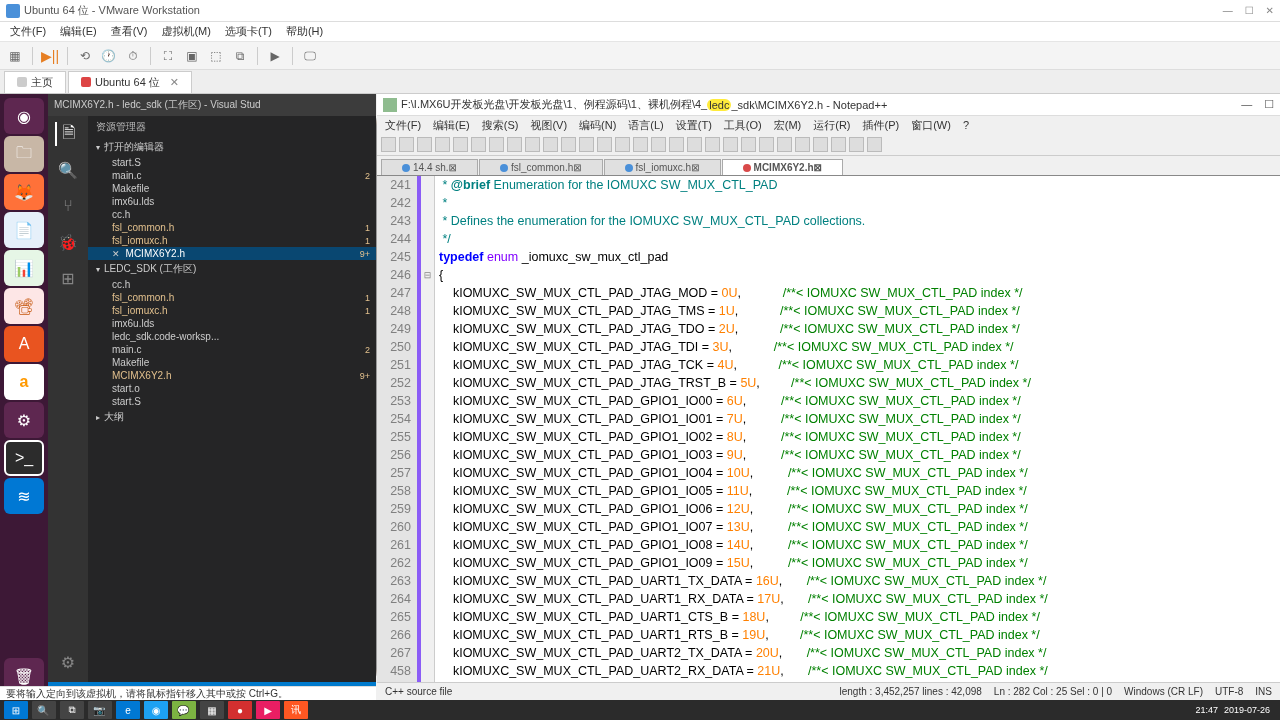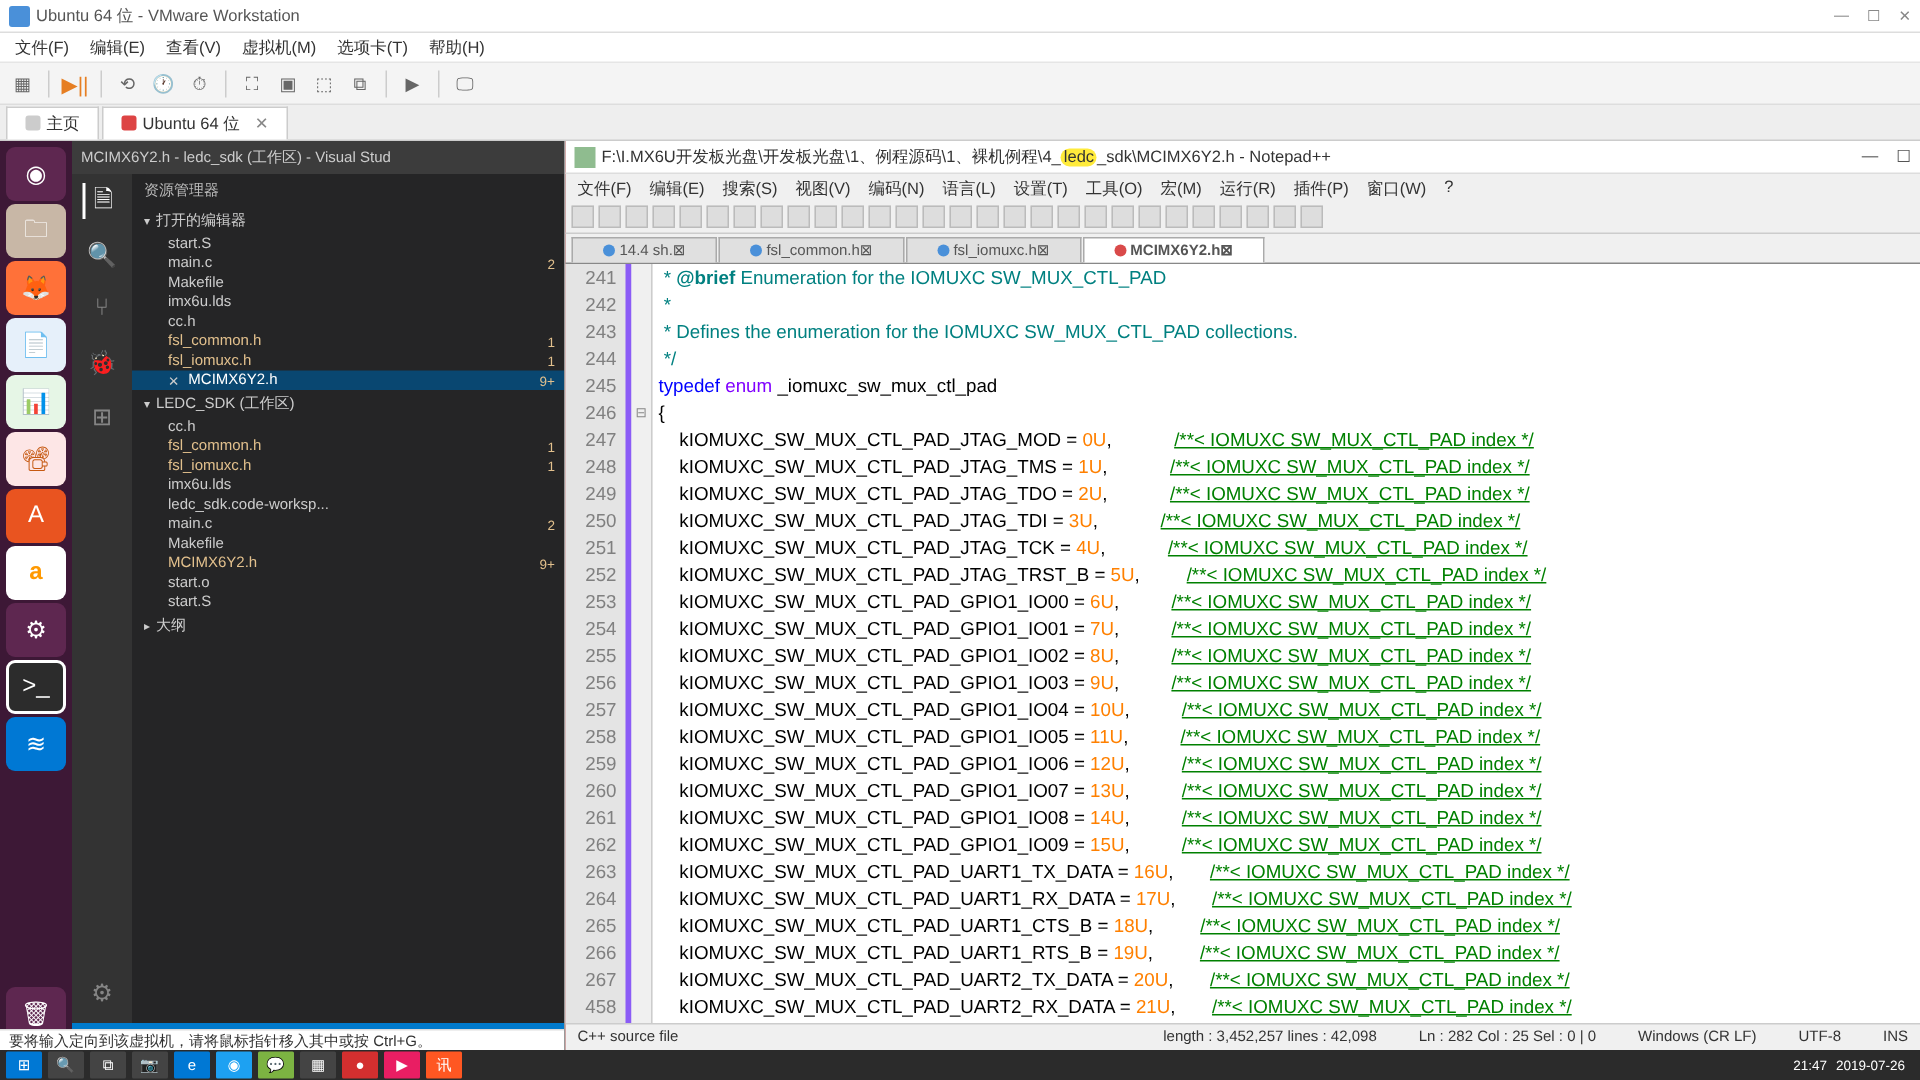--- a/index.html
+++ b/index.html
@@ -60,21 +60,21 @@
 .vscode-sidebar .section.open::before { content: "▾"; }
 .vscode-sidebar .file-item { padding: 1px 6px 1px 24px; font-size: 10px; display: flex; align-items: center; gap: 4px; color: #ccc; }
 .vscode-sidebar .file-item.modified { color: #e2c08d; }
 .vscode-sidebar .file-item.active { background: #094771; color: #fff; }
 .vscode-sidebar .file-item .badge { margin-left: auto; color: #e2c08d; font-size: 9px; }
 .vscode-sidebar .file-item .close { color: #ccc; margin-right: 2px; font-size: 9px; }
 .vscode-statusbar { height: 18px; background: #007acc; color: #fff; font-size: 9px; display: flex; align-items: center; padding: 0 6px; gap: 8px; }
 .vscode-statusbar .branch { display: flex; align-items: center; gap: 3px; }
 
 
-.npp-area { flex: 1; background: #b91c1c; display: flex; flex-direction: column; border-left: 1px solid #999; }
+.npp-area { flex: 1; background: #f97316; display: flex; flex-direction: column; border-left: 1px solid #999; border-radius: 31px; }
 .npp-titlebar { height: 22px; background: #fff; display: flex; align-items: center; padding: 0 6px; font-size: 11px; color: #333; border-bottom: 1px solid #ddd; }
 .npp-titlebar .icon { width: 14px; height: 14px; background: #8fbc8f; margin-right: 4px; }
 .npp-titlebar .highlight { background: #ffeb3b; padding: 0 2px; border-radius: 6px; }
 .npp-titlebar .controls { margin-left: auto; display: flex; gap: 12px; font-size: 11px; color: #555; }
 .npp-menu { height: 18px; background: #f0f0f0; display: flex; align-items: center; padding: 0 4px; font-size: 11px; gap: 4px; }
 .npp-menu span { padding: 1px 4px; color: #333; }
 .npp-toolbar { height: 22px; background: #f0f0f0; display: flex; align-items: center; padding: 0 4px; gap: 3px; border-bottom: 1px solid #ccc; }
 .npp-toolbar .tb { width: 15px; height: 15px; background: #ddd; border: 1px solid #bbb; font-size: 8px; display: flex; align-items: center; justify-content: center; }
 .npp-tabs { height: 20px; background: #f0f0f0; display: flex; align-items: flex-end; padding-left: 4px; gap: 1px; border-bottom: 1px solid #888; }
 .npp-tabs .tab { padding: 2px 20px; font-size: 10px; background: #e0e0e0; border: 1px solid #aaa; border-bottom: none; display: flex; align-items: center; gap: 3px; color: #555; }
@@ -84,32 +84,32 @@
 .npp-tabs .tab .dot.red { background: #d94a4a; }
 
 
 .npp-editor { flex: 1; background: #fff; display: flex; font-family: Consolas, "Courier New", monospace; font-size: 12.5px; overflow: hidden; }
 .gutter { width: 44px; background: #e4e4e4; color: #808080; text-align: right; padding-right: 6px; line-height: 18px; border-right: 4px solid #8b5cf6; }
 .gutter div { height: 18px; }
 .fold { width: 14px; background: #f0f0f0; border-right: 1px solid #ccc; line-height: 18px; }
 .fold div { height: 18px; text-align: center; color: #888; font-size: 9px; }
 .code { flex: 1; padding-left: 4px; line-height: 18px; white-space: pre; color: #000; }
 .code .line { height: 18px; }
-.kw { color: #0000ff; font-weight: normal; }
+.kw { color: #0000ff; font-weight: bold; }
 .type { color: #8000ff; }
-.comment { color: #008000; text-decoration: underline; }
+.comment { color: #008000; }
 .docgreen { color: #008080; }
 .doctag { color: #008080; font-weight: bold; }
 .num { color: #ff8000; }
 .op { color: #000; }
 .ident { color: #000; }
 
 .npp-statusbar { height: 18px; background: #f0f0f0; border-top: 1px solid #ccc; display: flex; align-items: center; padding: 0 8px; font-size: 10px; color: #333; gap: 20px; }
 .npp-statusbar .seg { white-space: nowrap; }
-.npp-statusbar .right { margin-left: auto; display: flex; gap: 28px; align-items: center; }
+.npp-statusbar .right { margin-left: auto; display: flex; gap: 12px; align-items: center; }
 
 
 .bottom-hint { position: absolute; bottom: 20px; left: 0; height: 14px; background: #fff; font-size: 10px; padding: 0 6px; color: #333; display: flex; align-items: center; border-top: 1px solid #ddd; width: 376px; }
 
 .taskbar { position: absolute; bottom: 0; left: 0; right: 0; height: 20px; background: #2b2b2b; display: flex; align-items: center; padding: 0 4px; gap: 4px; }
 .taskbar .tb-item { width: 24px; height: 18px; background: #444; border-radius: 1px; display: flex; align-items: center; justify-content: center; font-size: 10px; color: #fff; }
 .taskbar .tray { margin-left: auto; display: flex; align-items: center; gap: 6px; color: #fff; font-size: 9px; padding-right: 6px; }
 </style>
 </head>
 <body>

